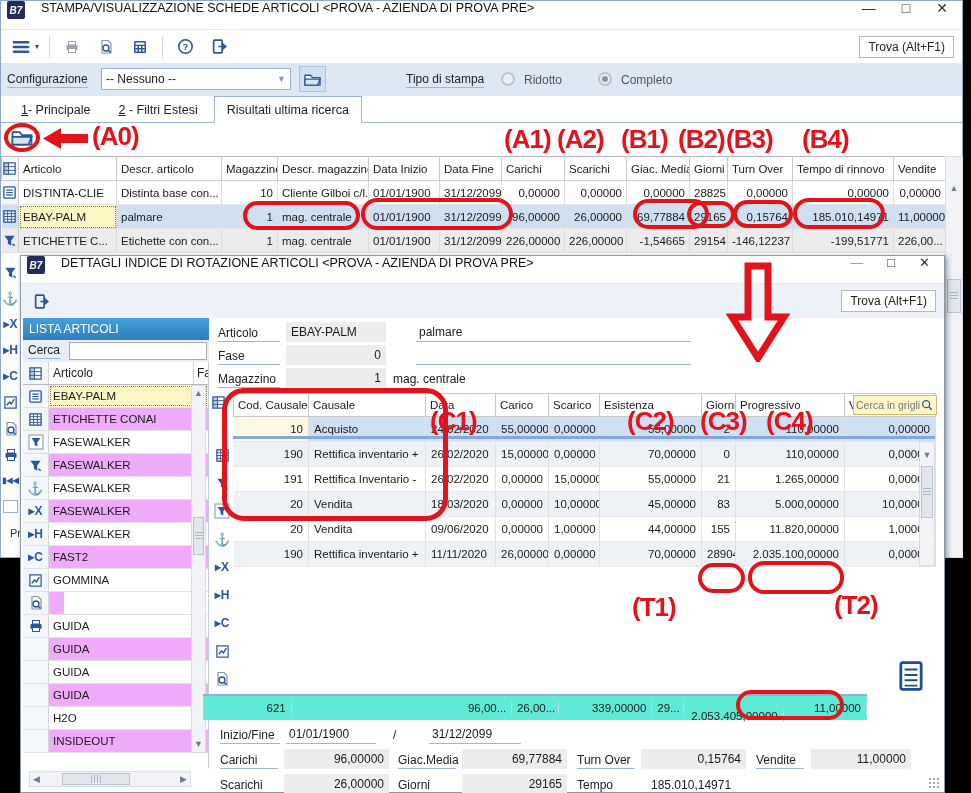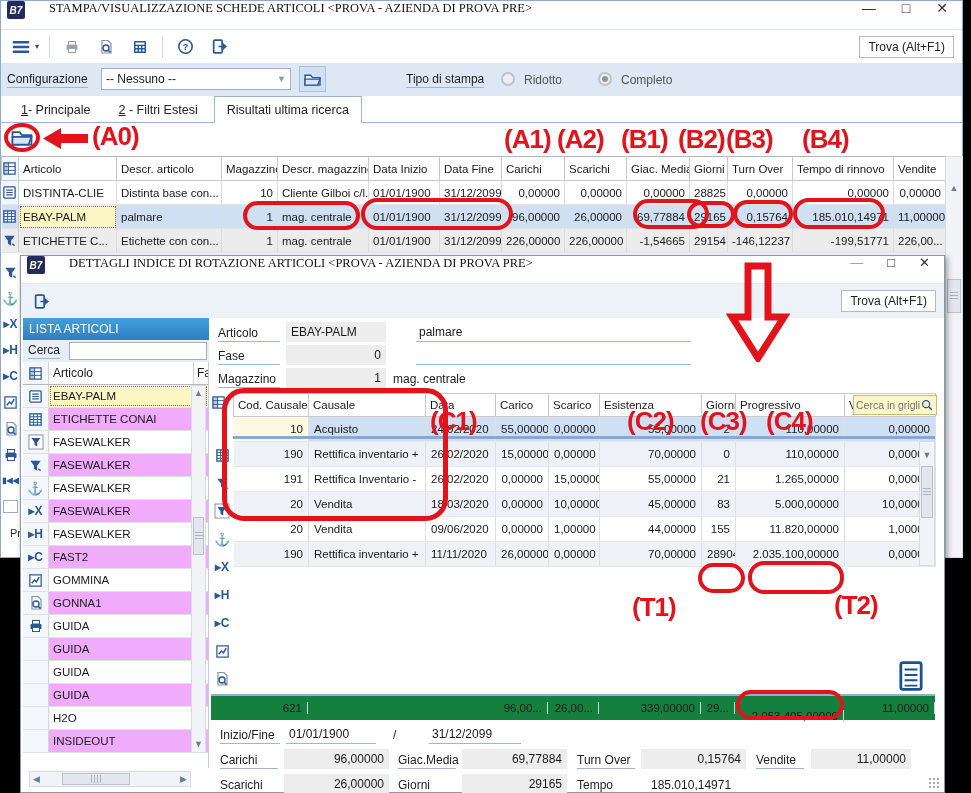--- a/index.html
+++ b/index.html
@@ -2,21 +2,21 @@
 <html><head>
 <meta charset="utf-8">
 <style>
   :root{ --red:#e3131b; --blue:#2b579a; --line:#d6d6d6; }
   *{box-sizing:border-box;margin:0;padding:0;}
   html,body{width:971px;height:793px;}
   body{position:relative;background:#000;font-family:"Liberation Sans",sans-serif;font-size:12px;color:#1a1a1a;overflow:hidden;}
   .win{position:absolute;background:#fff;border:1px solid #8ea9c9;}
   .titlebar{height:29px;display:flex;align-items:flex-start;padding:0 6px;background:#fff;border-bottom:1px solid #e3e8ef;}
   .appicon{width:18px;height:18px;background:#232a5c;color:#fff;font-style:italic;font-weight:bold;font-size:10px;display:flex;align-items:center;justify-content:center;border-radius:2px;flex:0 0 auto;}
-  .title-text{margin-left:24px;font-size:12.5px;color:#111;white-space:nowrap;overflow:hidden;font-family:Liberation Serif, serif;}
+  .title-text{margin-left:16px;font-size:12.5px;color:#111;white-space:nowrap;overflow:hidden;}
   .win-controls{margin-left:auto;display:flex;align-items:center;gap:26px;padding-right:8px;font-size:14px;color:#333;}
   .win-controls span{cursor:default;line-height:1;}
   .ctl-dim{color:#9a9a9a;}
   .toolbar{display:flex;align-items:center;gap:10px;padding:0 8px;}
   .tbtn{display:flex;align-items:center;justify-content:center;min-width:24px;height:24px;}
   .tsep{width:1px;height:22px;background:#d4dbe4;}
   .trova{margin-left:auto;background:#fff;border:1px solid #b9b9b9;padding:3px 8px;font-size:12px;color:#222;}
   
   .configrow{position:absolute;left:0;top:62px;width:100%;height:33px;background:#dde8f4;display:flex;align-items:center;}
   .u-label{border-bottom:1px solid #9db6d4;padding-bottom:1px;color:#222;}
@@ -81,21 +81,21 @@
   .dgrid td{height:25px;padding:0 5px;border-right:1px solid #e0e0e0;border-bottom:1px solid #e8e8e8;overflow:hidden;white-space:nowrap;background:#fff;}
   .dgrid tr.stripe td{background:#eef1f6;}
   .dgrid tr.sel td{background:#cfe0f5;}
   .dgrid tr.sel td:first-child{background:#fdf8e2;}
   .dgrid td:nth-child(1),.dgrid td:nth-child(n+4){text-align:right;}
   .dstrip{position:absolute;left:190px;top:139px;width:22px;display:flex;flex-direction:column;align-items:center;}
   .dstrip .ls{height:28px;display:flex;align-items:center;justify-content:center;}
   .bluebar{position:absolute;left:212px;top:180px;width:702px;height:3px;background:#86a9d4;}
   .search-grid{position:absolute;left:832px;top:139px;width:84px;height:20px;background:#fdf7c8;border:1px solid #c9bb72;display:flex;align-items:center;padding:0 2px;}
   .search-grid input{flex:1;min-width:0;background:transparent;border:none;outline:none;font-size:10.5px;color:#555;font-family:"Liberation Sans",sans-serif;}
-  .totalsrow{position:absolute;left:190px;top:438px;width:724px;height:26px;background:#15803d;border-top:2px solid #8fb0d8;display:flex;align-items:center;font-size:11.5px;}
+  .totalsrow{position:absolute;left:182px;top:438px;width:664px;height:26px;background:#5eead4;border-top:2px solid #8fb0d8;display:flex;align-items:center;font-size:11.5px;}
   .totalsrow .tc{text-align:right;padding:0 5px;border-right:1px solid #c9d4e4;overflow:hidden;white-space:nowrap;}
   
   .ann{position:absolute;z-index:60;pointer-events:none;}
   .red-oval{position:absolute;border:4px solid var(--red);border-radius:16px;}
   .red-label{position:absolute;color:var(--red);font-weight:bold;font-size:26px;letter-spacing:-1px;white-space:nowrap;font-family:"Liberation Sans",sans-serif;}
   .grip{position:absolute;right:4px;bottom:3px;width:12px;height:12px;background:radial-gradient(circle at 2px 2px,#aaa 1.2px,transparent 1.5px);background-size:4px 4px;}
   svg{display:block;}
 </style>
 </head>
 <body>
@@ -465,21 +465,20 @@
         <span class="fa"></span>
       </div>
       <div class="slrow alt">
         <span class="ic">
           <svg width="16" height="16" viewBox="0 0 16 16">
             <path d="M4 1.5h6l3 3V14H4z" fill="#fff" stroke="#8a93a0" stroke-width="1.2"></path>
             <circle cx="8" cy="9" r="3" fill="none" stroke="#2b579a" stroke-width="1.4"></circle>
             <path d="M10.2 11.2l2.3 2.3" stroke="#2b579a" stroke-width="1.6"></path>
           </svg>
         </span>
-        <span class="nm">GONNA1</span>
         <span class="fa"></span>
       </div>
       <div class="slrow">
         <span class="ic">
           <svg width="16" height="16" viewBox="0 0 16 16">
             <rect x="2.5" y="6" width="11" height="5" rx="1" fill="#2b579a"></rect>
             <rect x="4.5" y="2.5" width="7" height="3.5" fill="#fff" stroke="#2b579a"></rect>
             <rect x="4.5" y="9.5" width="7" height="4" fill="#fff" stroke="#2b579a"></rect>
           </svg>
         </span>

